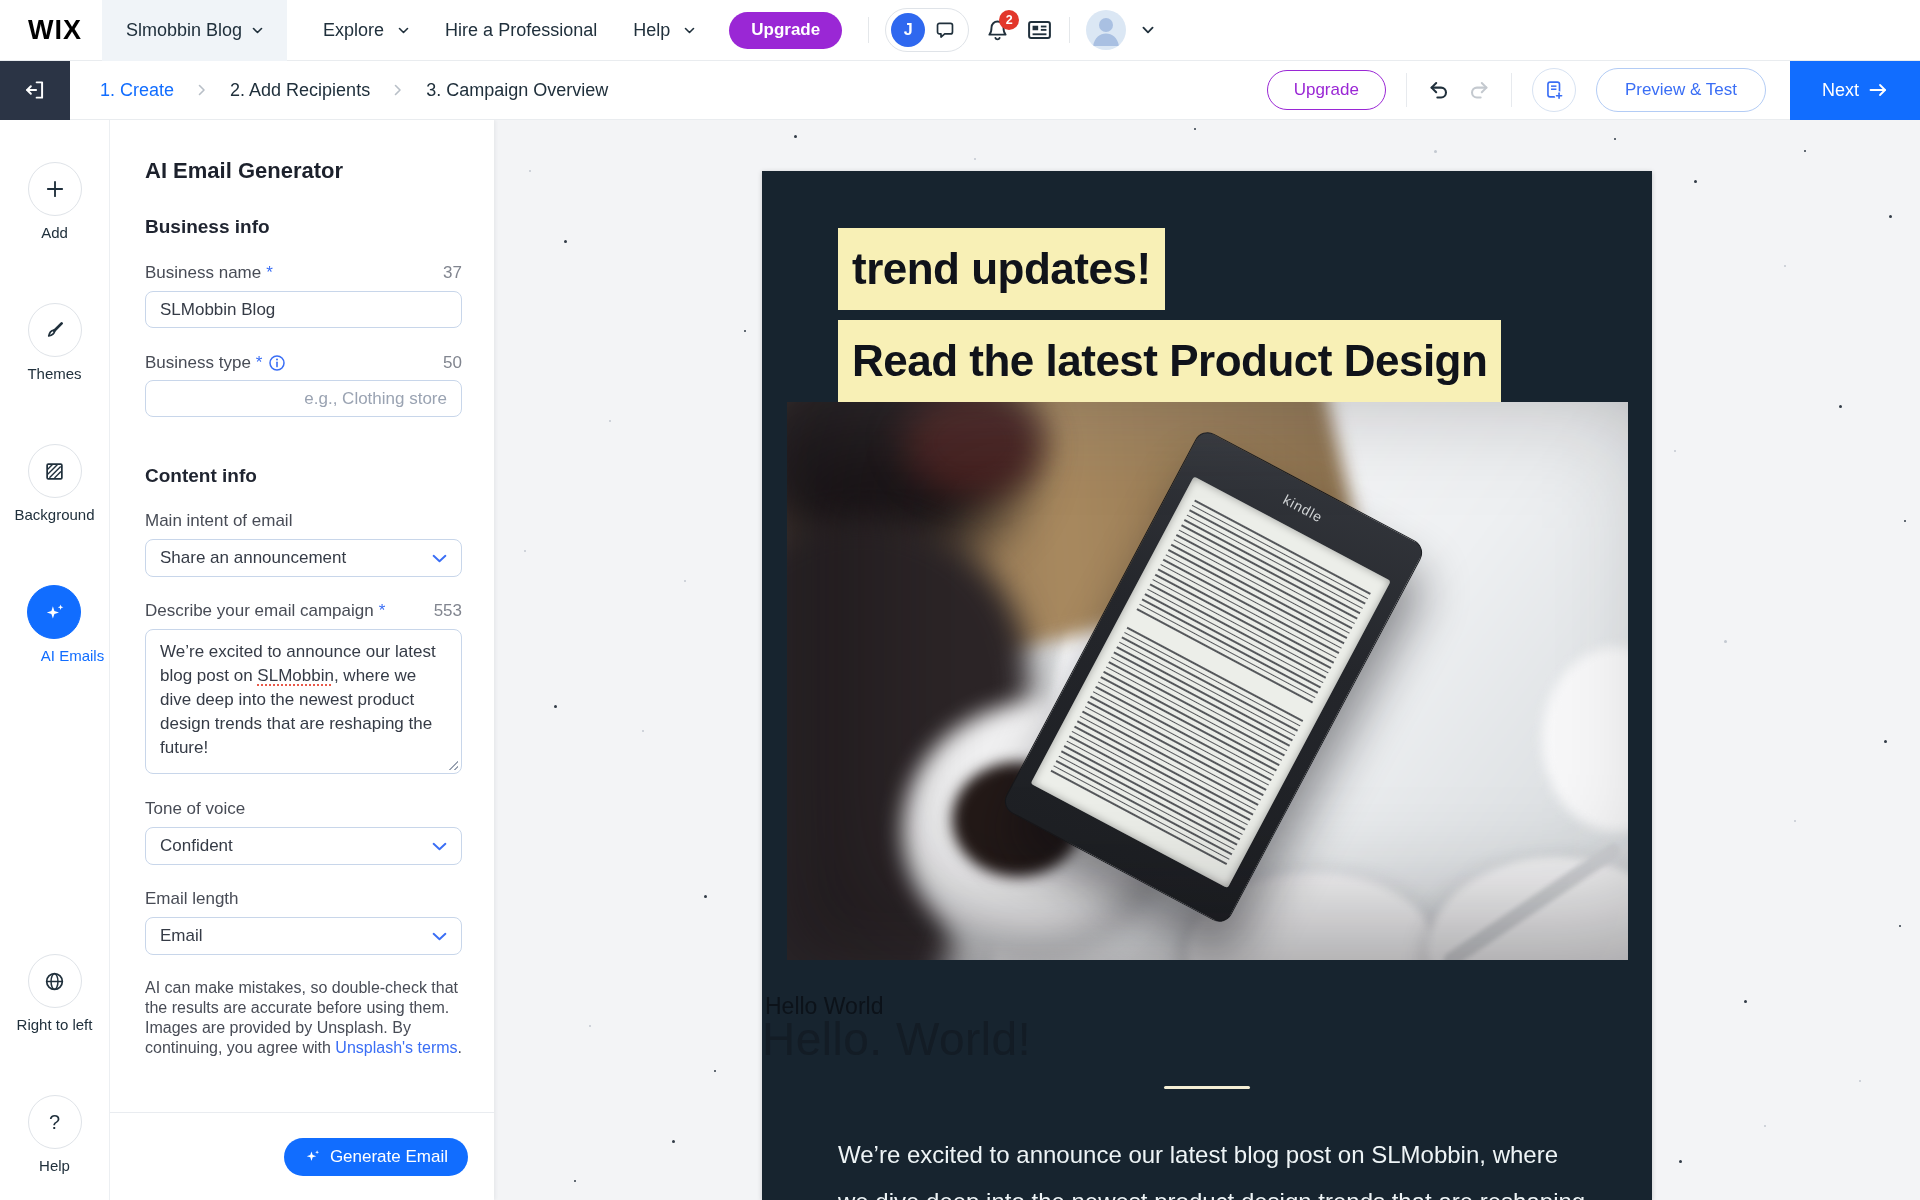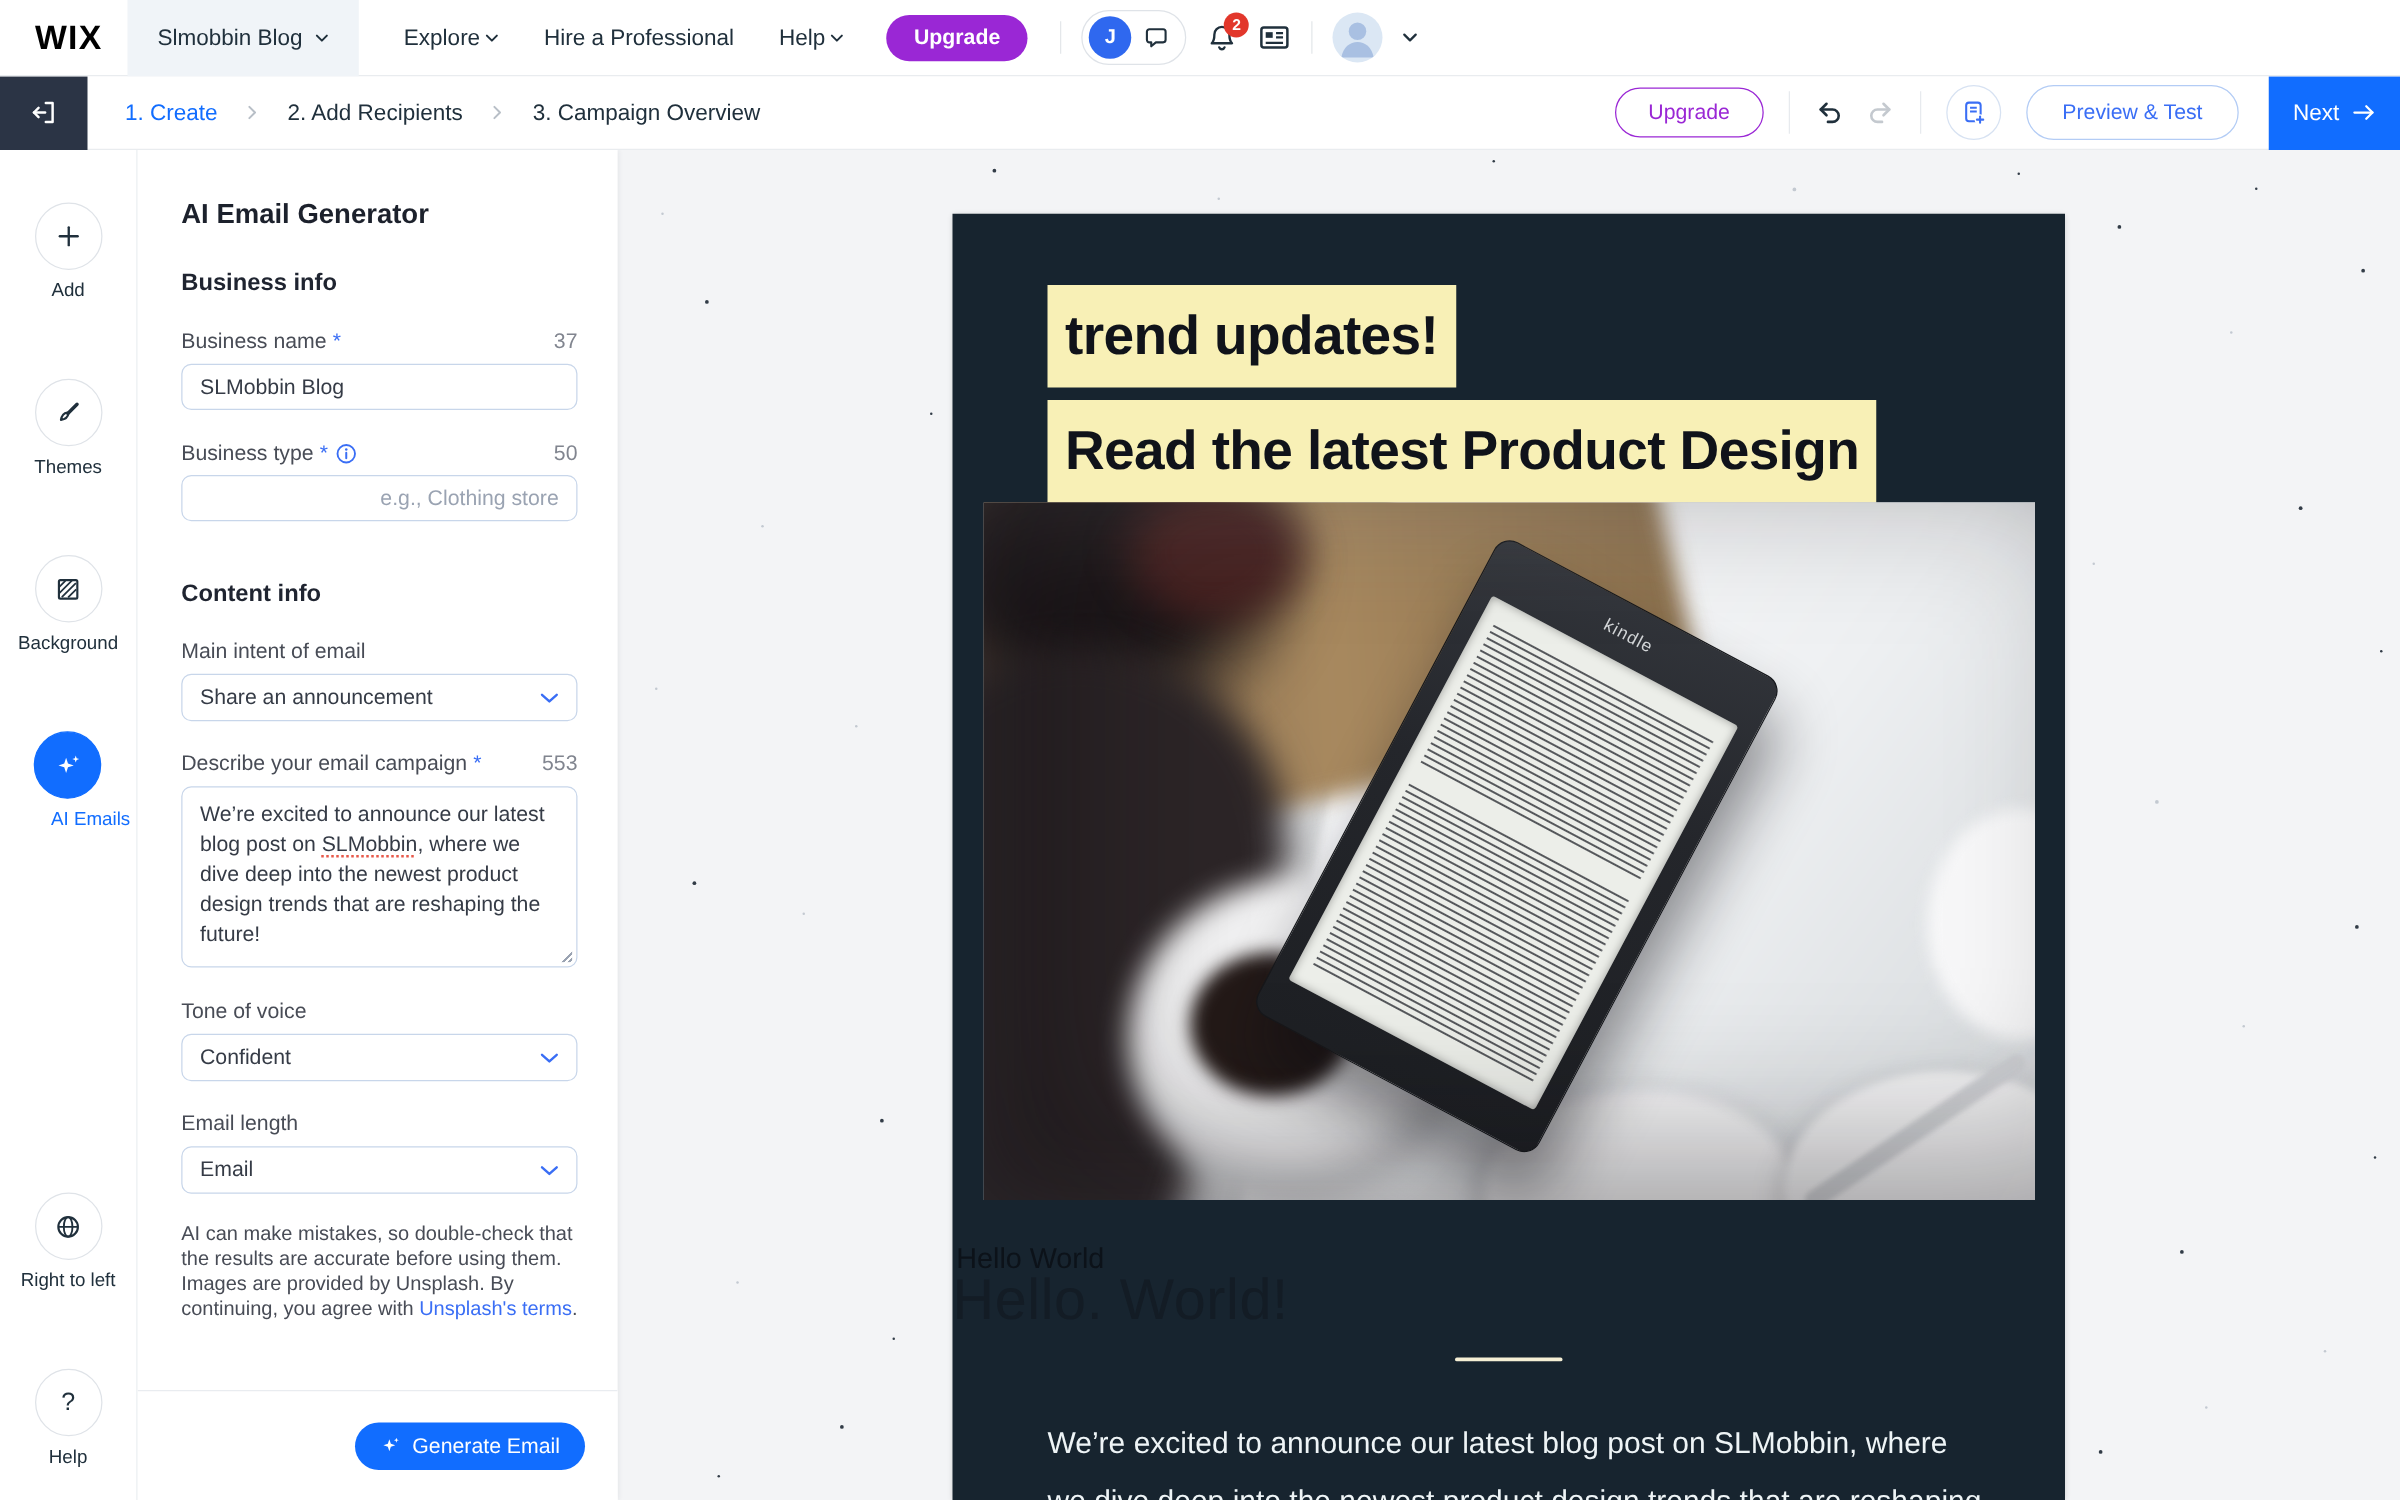--- a/index.html
+++ b/index.html
@@ -10,21 +10,21 @@
     --accent-blue:#116dff; --upgrade-purple:#9a27d5; --badge-red:#e2372b;
     --text-navy:#20303c; --canvas-navy:#17242f; --title-highlight:#f8f0b6;
   }
 
   svg{display:block;}
 
   
   .topbar{height:61px; display:flex; align-items:center; border-bottom:1px solid #e9ecef; background:#fff; position:relative; z-index:30;}
   .logo{font-weight:900; font-size:27px; letter-spacing:1px; margin:0 20px 0 28px; color:#000;}
   .site-menu{height:61px; display:flex; align-items:center; gap:10px; padding:0 24px; background:#f0f4f8; font-size:18px; cursor:pointer;}
-  .nav-item{display:flex; align-items:center; gap:4px; font-size:18px; margin-left:36px; cursor:pointer;}
+  .nav-item{display:flex; align-items:center; gap:14px; font-size:18px; margin-left:36px; cursor:pointer;}
   .pill-upgrade{margin-left:34px; background:var(--upgrade-purple); color:#fff; font-size:17px; font-weight:700; height:37px; padding:0 22px; border-radius:19px; border:none; display:flex; align-items:center; cursor:pointer;}
   .search-pill{margin-left:auto; width:630px; height:40px; border-radius:21px; background:#eef5fe; border:1px solid #b9cff2; display:flex; align-items:center; padding:0 16px; gap:10px;}
   .search-pill input{border:none; outline:none; background:transparent; font-size:17px; color:#42505e; width:100%; font-family:inherit;}
   .search-pill input::placeholder{color:#7e8899;}
   .top-right{display:flex; align-items:center; margin-left:26px; margin-right:16px; gap:16px;}
   .vline{width:1px; height:26px; background:#e4e7ea;}
   .j-pill{display:flex; align-items:center; gap:9px; border:1px solid #dfe3e8; border-radius:23px; height:44px; padding:4px 12px 4px 5px; cursor:pointer;}
   .j-avatar{width:34px; height:34px; border-radius:50%; background:#2f68ef; color:#fff; font-size:16px; font-weight:700; display:flex; align-items:center; justify-content:center;}
   .icon-btn{position:relative; cursor:pointer; display:flex; align-items:center; justify-content:center;}
   .badge{position:absolute; top:-8px; right:-9px; min-width:20px; height:20px; border-radius:10px; background:var(--badge-red); color:#fff; font-size:12.5px; font-weight:700; display:flex; align-items:center; justify-content:center; padding:0 5px;}
@@ -35,21 +35,21 @@
   .exit-btn{width:70px; height:59px; background:#2b3445; display:flex; align-items:center; justify-content:center; cursor:pointer; flex:none;}
   .crumbs{display:flex; align-items:center; gap:24px; margin-left:30px; font-size:18px;}
   .crumb{cursor:pointer;}
   .crumb.active{color:var(--accent-blue);}
   .tb-right{margin-left:auto; display:flex; align-items:center; gap:20px; height:100%;}
   .btn-upgrade-o{border:1px solid var(--upgrade-purple); color:var(--upgrade-purple); background:#fff; font-size:17px; height:40px; padding:0 26px; border-radius:20px; font-family:inherit; cursor:pointer;}
   .tb-sep{width:1px; height:34px; background:#e7eaee;}
   .undo-redo{display:flex; align-items:center; gap:18px;}
   .circle-btn{width:44px; height:44px; border-radius:50%; border:1px solid #d7e2f2; background:#fff; display:flex; align-items:center; justify-content:center; cursor:pointer;}
   .btn-preview{border:1px solid #b3ccf5; color:#3a6ef5; background:#fff; font-size:17px; height:44px; padding:0 28px; border-radius:22px; font-family:inherit; cursor:pointer;}
-  .btn-next{height:59px; width:105px; background:var(--accent-blue); border:none; color:#fff; font-size:18px; display:flex; align-items:center; justify-content:center; gap:10px; cursor:pointer; font-family:inherit; margin-left:4px;}
+  .btn-next{height:59px; width:130px; background:var(--accent-blue); border:none; color:#fff; font-size:18px; display:flex; align-items:center; justify-content:center; gap:10px; cursor:pointer; font-family:inherit; margin-left:4px;}
 
   
   .main{position:relative; height:1080px; display:flex;}
 
   
   .rail{width:110px; background:#fff; border-right:1px solid #eceff2; display:flex; flex-direction:column; align-items:center; padding-top:42px; padding-bottom:26px; z-index:20;gap:32px;}
   .rail-item{display:flex; flex-direction:column; align-items:center; margin-bottom:30px; cursor:pointer;}
   .rail-circle{width:54px; height:54px; border-radius:50%; border:1px solid #dfe3e8; background:#fff; display:flex; align-items:center; justify-content:center; color:var(--text-navy);}
   .rail-label{margin-top:8px; font-size:15px; color:var(--text-navy); text-align:center;}
   .rail-item.active .rail-circle{background:var(--accent-blue); border-color:var(--accent-blue); color:#fff;}

